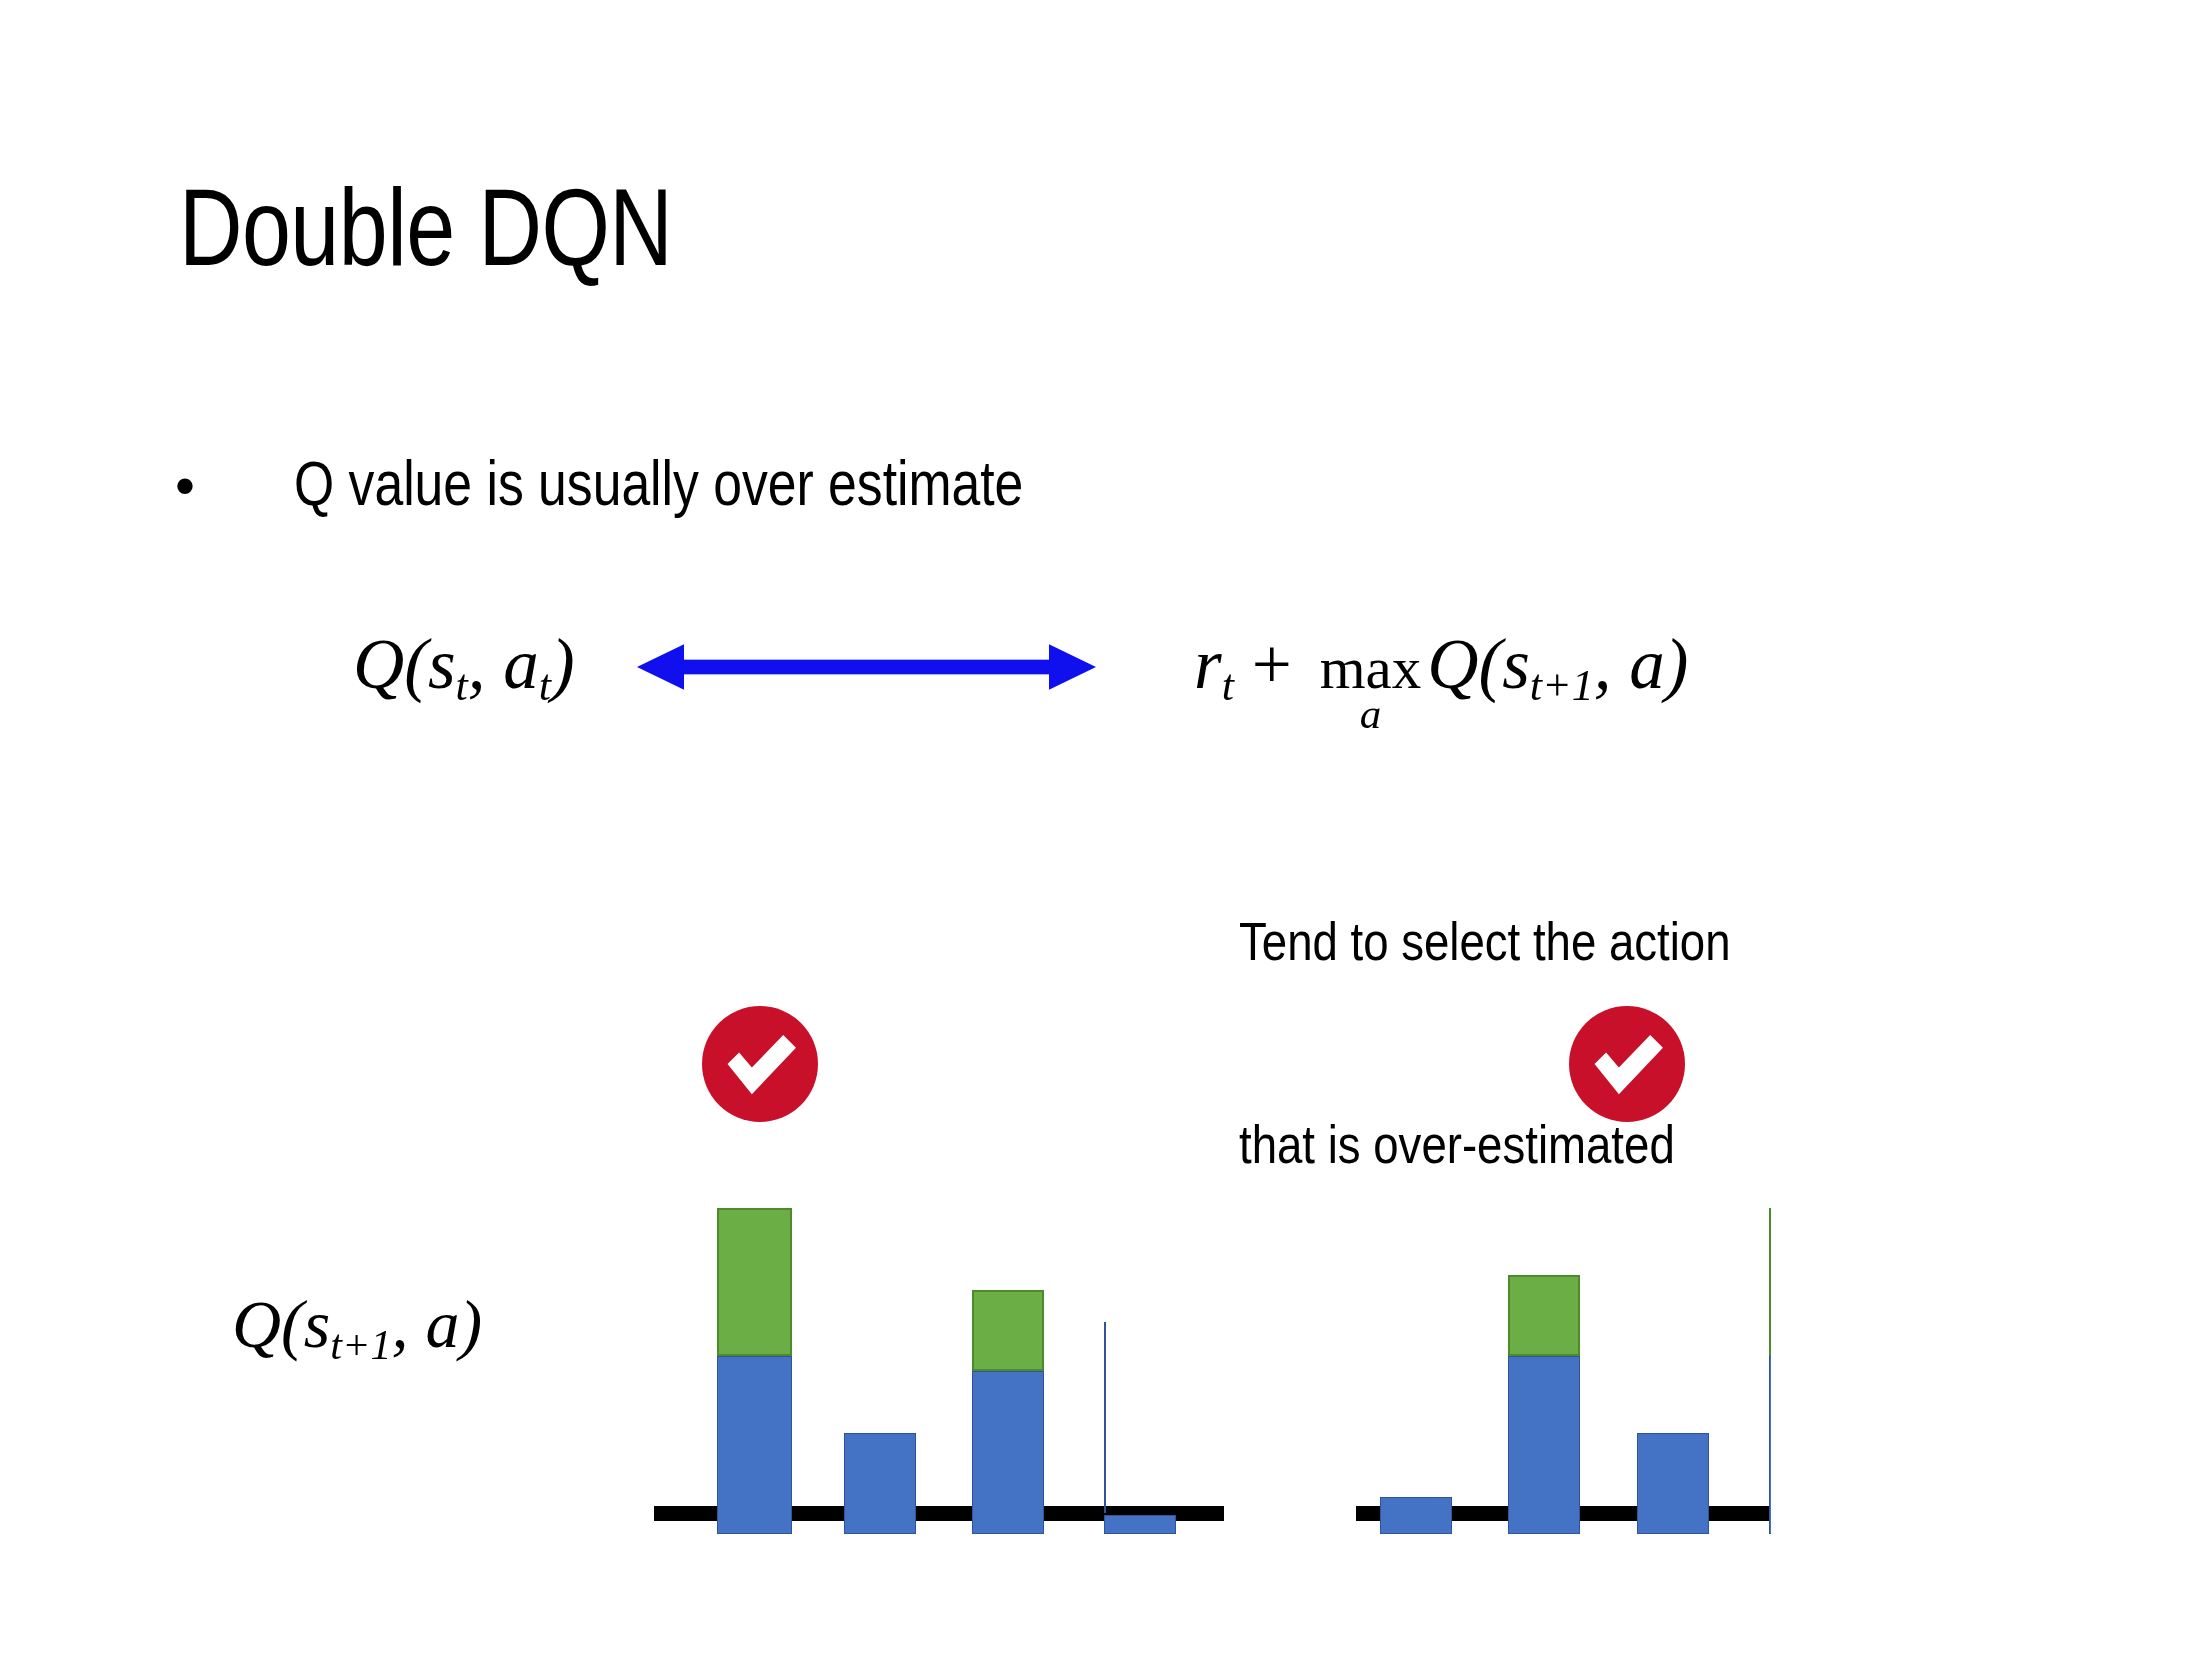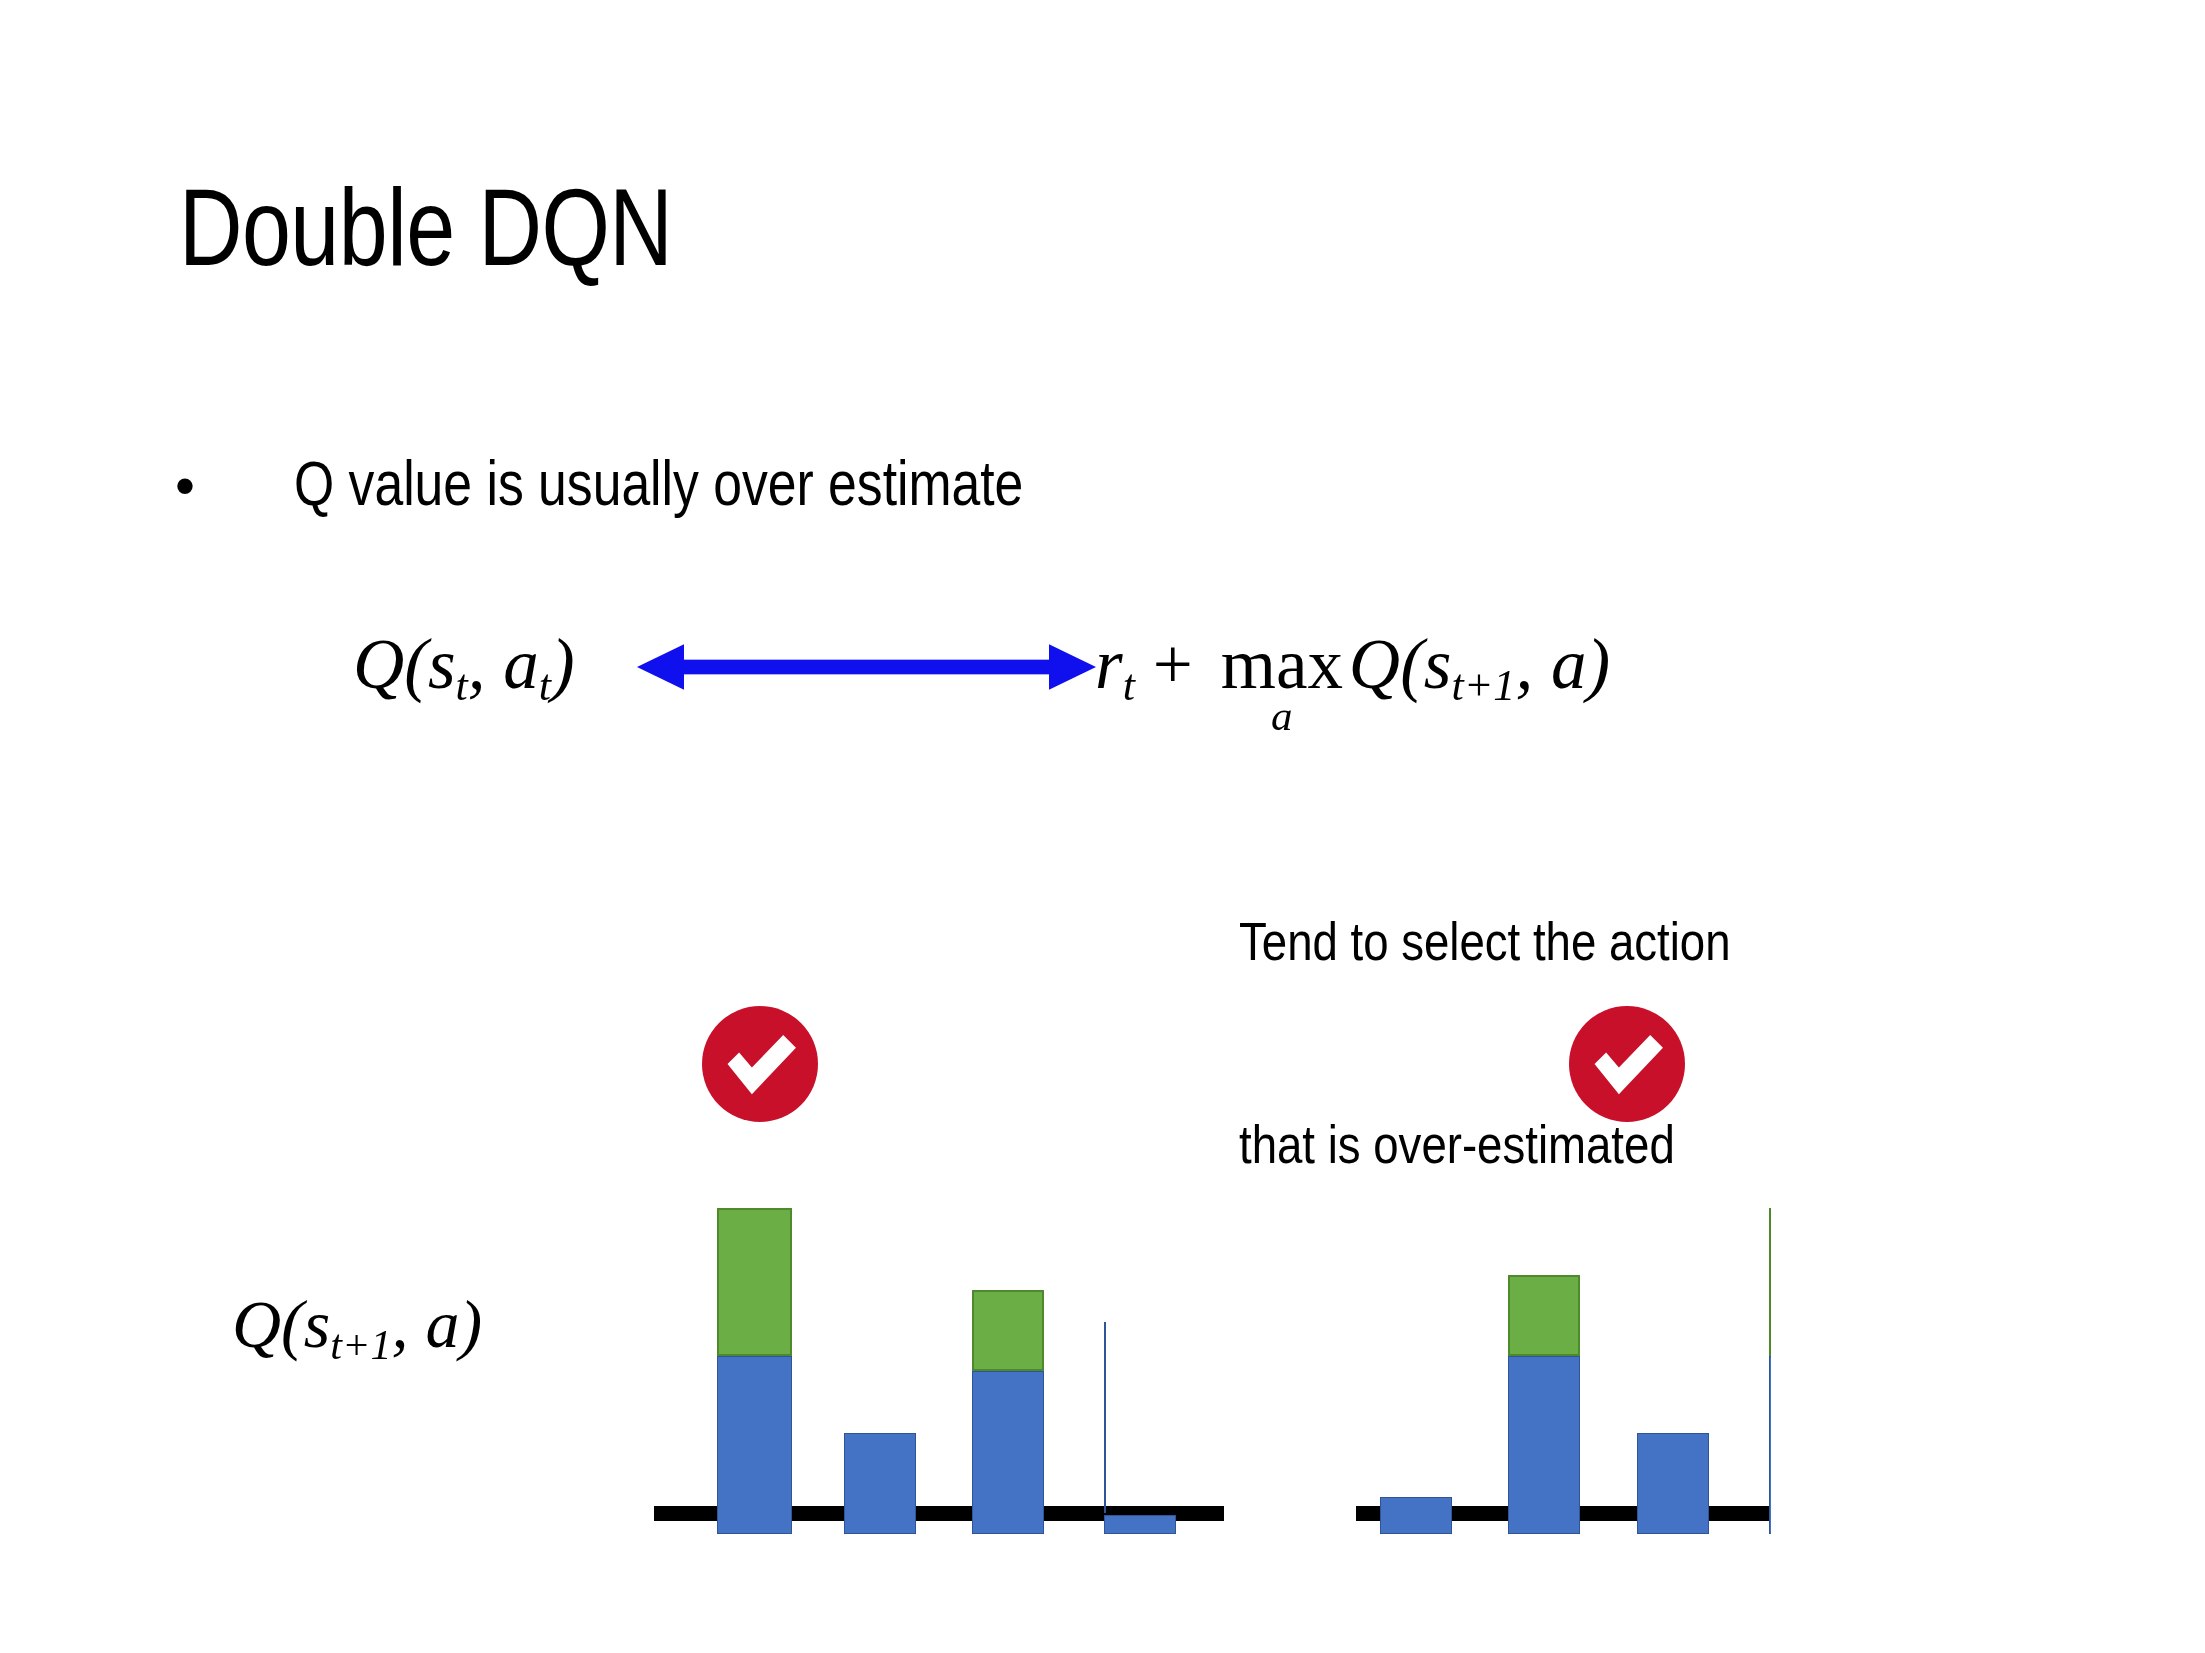--- a/index.html
+++ b/index.html
@@ -76,36 +76,36 @@
 
   #eq-left {
     position: absolute;
     left: 353px;
     top: 629px;
     font-size: 71px;
   }
 
   #eq-right {
     position: absolute;
-    left: 1095px;
+    left: 1194px;
     top: 629px;
     font-size: 71px;
   }
   #maxstack {
     display: inline-flex;
     flex-direction: column;
     align-items: center;
     vertical-align: baseline;
     margin: 0 5.9px 0 10.3px;
     position: relative;
     top: 0px;
   }
   #maxstack .mx {
     font-style: normal;
-    font-size: 71px;
+    font-size: 59px;
     line-height: 0.92;
   }
   #maxstack .sub-a {
     font-style: italic;
     font-size: 43px;
     line-height: 1;
     margin-top: -2.9px;
   }
 
   

